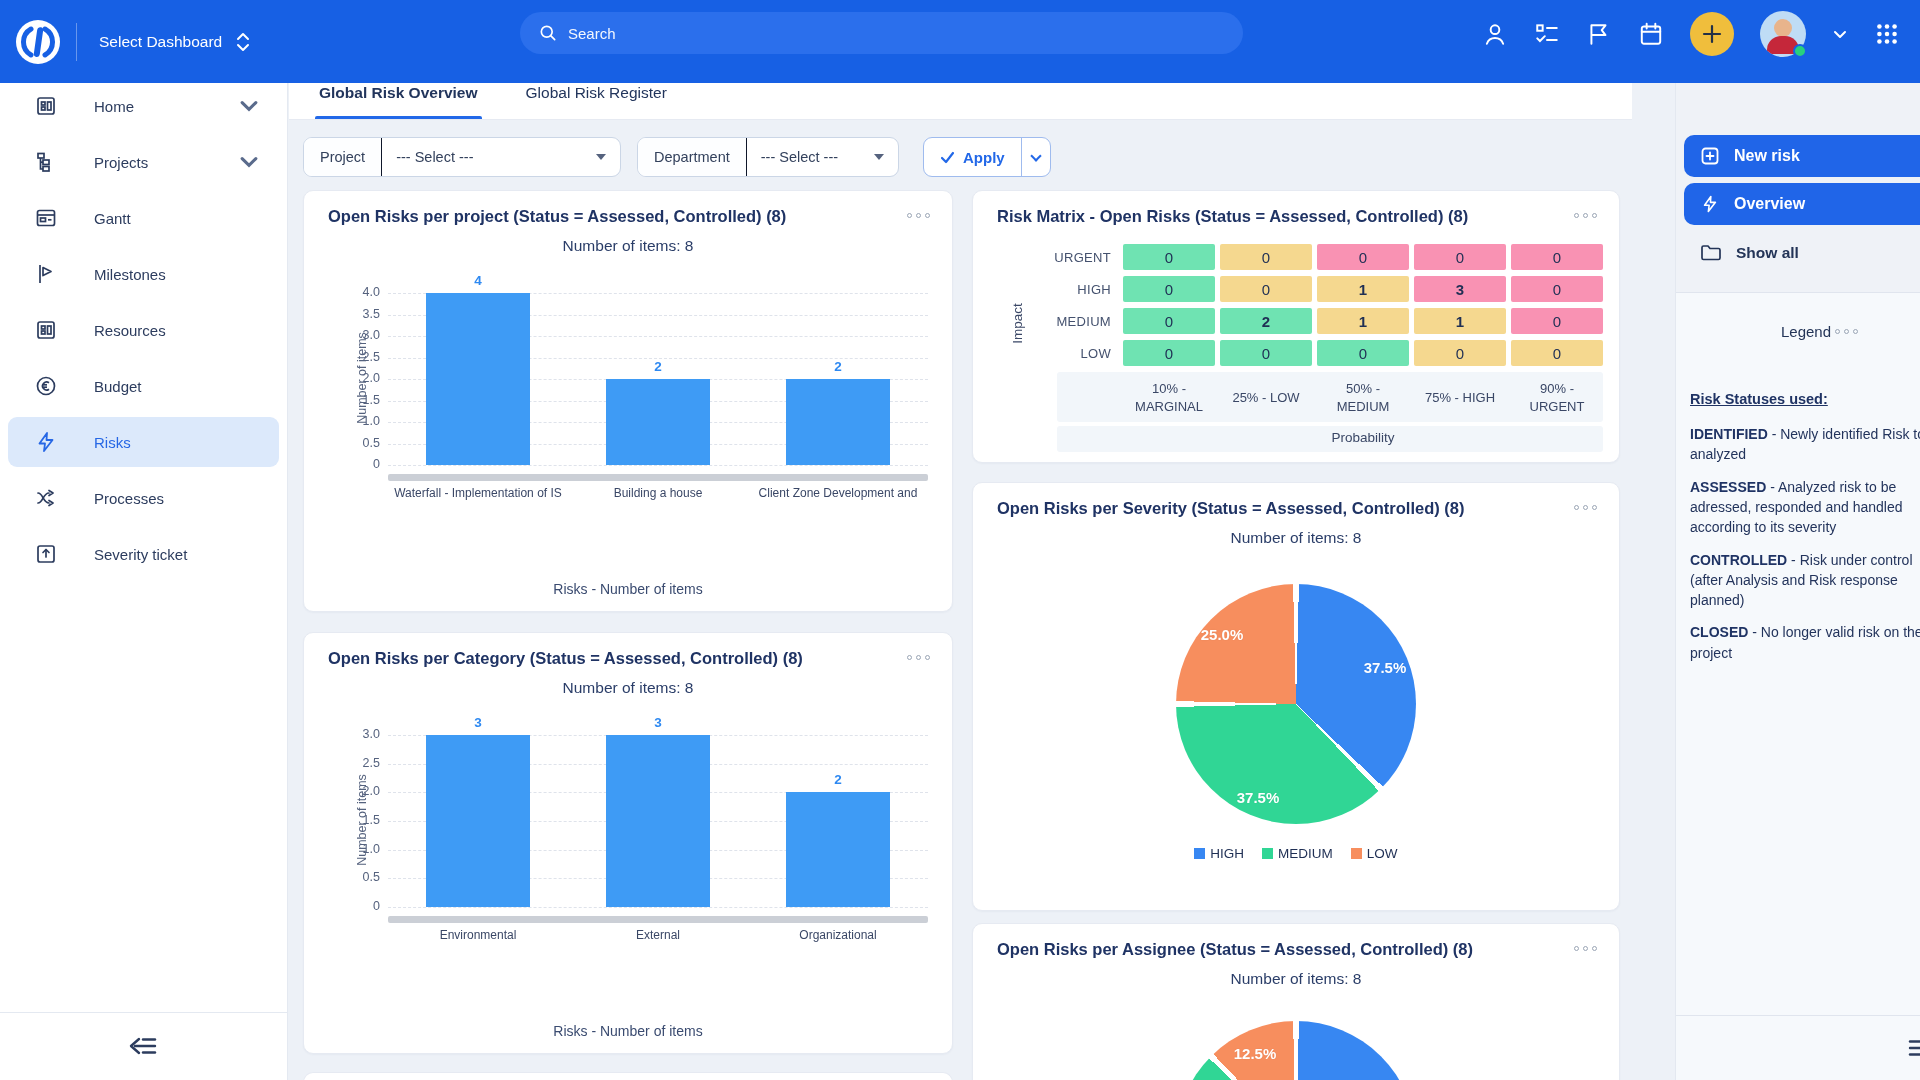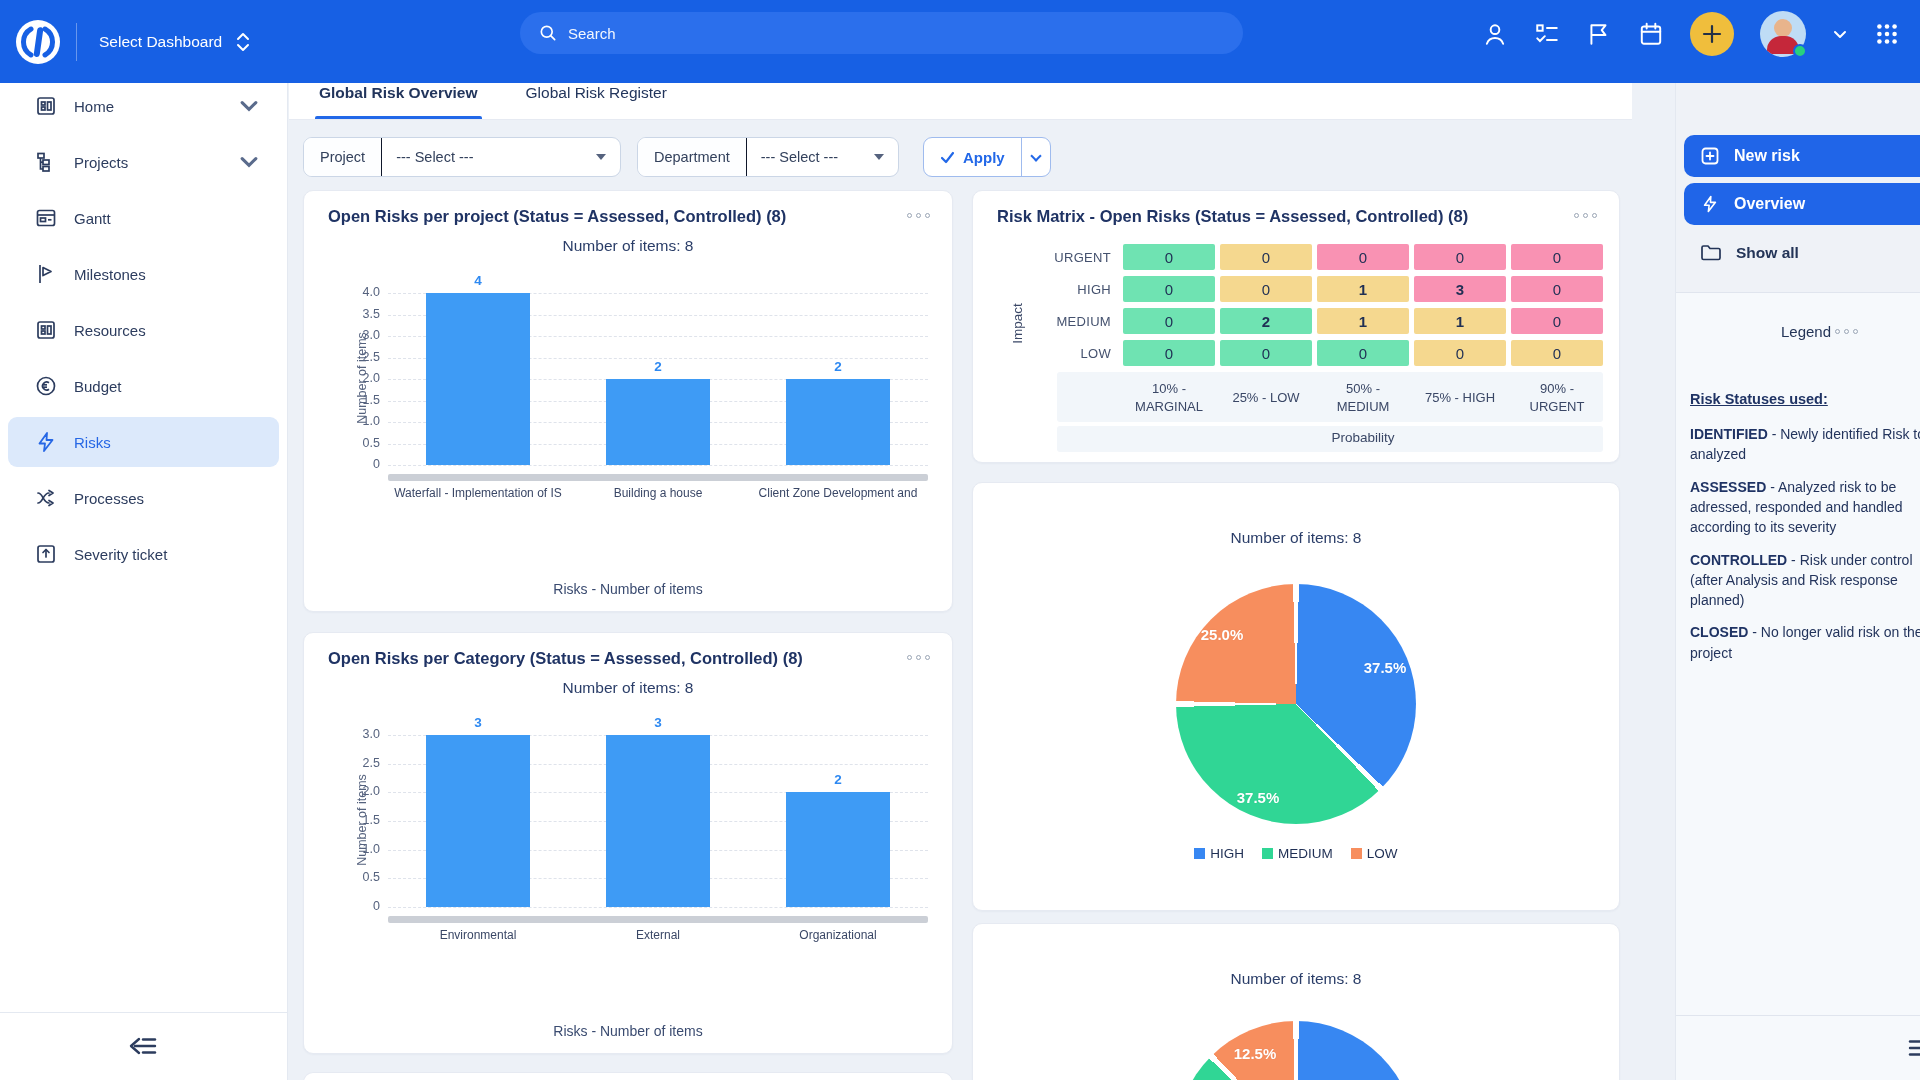--- a/index.html
+++ b/index.html
@@ -31,21 +31,21 @@
     border-radius:50%; background:#E8B48C; }
   .avatar .body { position:absolute; left:7px; top:25px; width:32px; height:18px;
     border-radius:14px 14px 0 0; background:#C5273A; }
   .avatar .mask { position:absolute; inset:0; border-radius:50%; overflow:hidden; }
   .avatar .dot { position:absolute; right:-1px; bottom:-1px; width:14px; height:14px;
     border-radius:50%; background:#28D07E; border:2px solid #1760E4; }
 
   
   .sidebar { position:absolute; left:0; top:67px; width:288px; height:1013px;
     background:#FFFFFF; border-right:1px solid #E4E9F1; z-index:20; }
-  .side-item { position:relative; display:flex; align-items:center; gap:16px;
+  .side-item { position:relative; display:flex; align-items:center; gap:36px;
     height:50px; margin:6px 8px; padding:0 0 0 26px; border-radius:9px;
     color:#2C3C5E; font-size:15px; cursor:pointer; }
   .side-item svg { width:24px; height:24px; flex:0 0 24px; }
   .side-item.active { background:#DCE9FB; color:#2667E5; }
   .side-item .chev { position:absolute; right:18px; }
   .side-divider { position:absolute; left:0; bottom:67px; width:288px; height:1px;
     background:#E4E9F1; }
   .collapse-btn { position:absolute; left:125px; bottom:18px; width:36px; height:32px;
     cursor:pointer; }
 
@@ -494,36 +494,52 @@
         <div class="bc-bar" style="left:462px;top:73.33333333333334px;width:104px;height:114.66666666666666px;background:#3E9BF5;"></div>
         <div class="bc-val" style="left:514px;top:53.33333333333334px;">2</div>
         <div class="bc-xlab" style="left:514px;top:209px;">Organizational</div>
         <div class="bc-strip" style="left:64px;top:197px;width:540px;"></div>
         <div class="bc-ylab" style="top:94px;">Number of items</div>
       </div>
     <div class="chart-legend">Risks - Number of items</div>
   </section>
 
   <section class="card" id="card-severity">
+    <div class="card-title-row">
+      <div class="card-title">Open Risks per Severity (Status = Assessed, Controlled) (8)</div>
+      <div class="dots">
+          <i></i>
+          <i></i>
+          <i></i>
+        </div>
+    </div>
     <div class="card-sub">Number of items: 8</div>
     <div id="pie-severity" style="position: static;">
         <div class="pie" style="left:203px;top:101px;width:240px;height:240px;background:conic-gradient(#fff 0deg 1.4deg,#3787F2 1.4deg 133.6deg,#fff 133.6deg 135deg,#fff 135deg 136.4deg,#30D695 136.4deg 268.6deg,#fff 268.6deg 270deg,#fff 270deg 271.4deg,#F78E5E 271.4deg 358.6deg,#fff 358.6deg 360deg);">
           <span class="pie-label" style="left:209px;top:83px;">37.5%</span>
           <span class="pie-label" style="left:82px;top:213px;">37.5%</span>
           <span class="pie-label" style="left:46px;top:50px;">25.0%</span>
         </div>
         <div class="pie-legend" style="top:363px;">
           <span class="it"><span class="sw" style="background:#3787F2"></span>HIGH</span>
           <span class="it"><span class="sw" style="background:#30D695"></span>MEDIUM</span>
           <span class="it"><span class="sw" style="background:#F78E5E"></span>LOW</span>
         </div>
       </div>
   </section>
 
   <section class="card" id="card-assignee">
+    <div class="card-title-row">
+      <div class="card-title">Open Risks per Assignee (Status = Assessed, Controlled) (8)</div>
+      <div class="dots">
+          <i></i>
+          <i></i>
+          <i></i>
+        </div>
+    </div>
     <div class="card-sub">Number of items: 8</div>
     <div id="pie-assignee" style="position: static;">
         <div class="pie" style="left:203px;top:97px;width:240px;height:240px;background:conic-gradient(#fff 0deg 1.4deg,#3787F2 1.4deg 178.6deg,#fff 178.6deg 180deg,#fff 180deg 181.4deg,#30D695 181.4deg 313.6deg,#fff 313.6deg 315deg,#fff 315deg 316.4deg,#F78E5E 316.4deg 358.6deg,#fff 358.6deg 360deg);">
           <span class="pie-label" style="left:79px;top:32px;">12.5%</span>
         </div>
       </div>
   </section>
 
   <div class="card-sliver"></div>
 </main>

